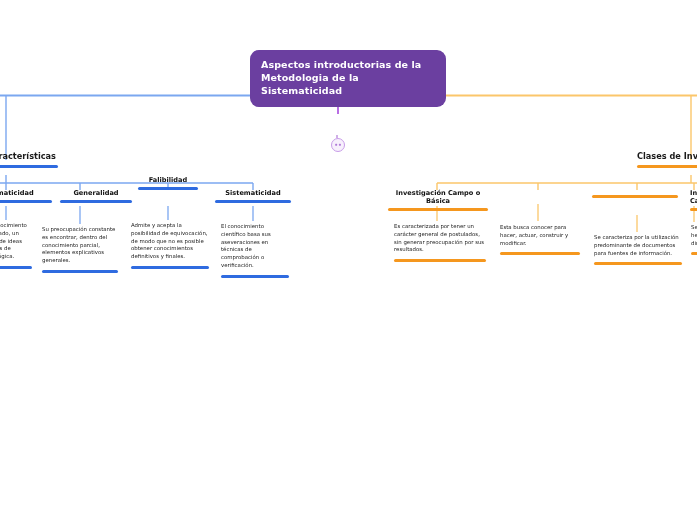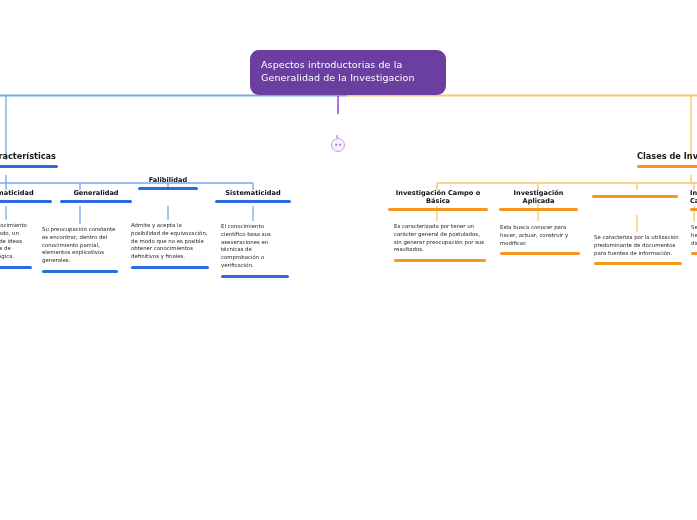--- a/index.html
+++ b/index.html
@@ -19,21 +19,21 @@
   
   .node{position:absolute;box-sizing:border-box;}
 
   .root-node{
     left:250px;top:50px;width:196px;
     background:#6B3FA0;
     border-radius:9px;
     padding:9px 11px 10px 11px;
     color:#ffffff;
     font-size:9.5px;
-    font-weight:normal;
+    font-weight:bold;
     line-height:1.35;
     letter-spacing:.1px;
   }
   .root-node .ln{display:block;}
 
   .ciencia-node{
     left:301px;top:114px;width:72px;height:21px;
     background:#9900FF;
     border-radius:6px;
     color:#ffffff;
@@ -118,21 +118,21 @@
     <path d="M 637 183 L 637 190" stroke="#FBC66A" stroke-width="1.4" fill="none"></path>
     <path d="M 694 183 L 694 190" stroke="#FBC66A" stroke-width="1.4" fill="none"></path>
     <path d="M 437 206 L 437 221" stroke="#FBC66A" stroke-width="1.3" fill="none"></path>
     <path d="M 538 204 L 538 221" stroke="#FBC66A" stroke-width="1.3" fill="none"></path>
     <path d="M 637 215 L 637 232" stroke="#FBC66A" stroke-width="1.3" fill="none"></path>
     <path d="M 694 206 L 694 222" stroke="#FBC66A" stroke-width="1.3" fill="none"></path>
   </svg>
 
   <div class="node root-node">
     <span class="ln">Aspectos introductorias de la</span>
-    <span class="ln">Generalidad de la Investigacion</span>
+    <span class="ln">Metodologia de la Sistematicidad</span>
   </div>
 
   <div class="collapse-toggle">
     <span>••</span>
   </div>
 
   <div class="branch-head" style="left:-46px;top:152px;width:104px;">
     <div class="bh-label" style="text-align:right;padding-right:2px;">Características</div>
     <div class="bar bar-blue" style="width:104px;"></div>
   </div>
@@ -173,24 +173,20 @@
 
   <div class="branch-head" style="left:637px;top:152px;width:118px;">
     <div class="bh-label">Clases de Investigación</div>
     <div class="bar bar-orange" style="width:118px;"></div>
   </div>
 
   <div class="topic" style="left:388px;top:189px;width:100px;">
     <div class="t-label center">Investigación Campo o Básica</div>
     <div class="bar bar-orange" style="width:100px;"></div>
   </div>
-  <div class="topic" style="left:499px;top:189px;width:79px;">
-    <div class="t-label center">Investigación Aplicada</div>
-    <div class="bar bar-orange" style="width:79px;"></div>
-  </div>
   <div class="topic" style="left:592px;top:191px;width:92px;">
     <div class="bar bar-orange" style="width:86px;margin-top:4px;"></div>
   </div>
   <div class="topic clipped" style="left:690px;top:189px;width:86px;">
     <div class="t-label">Investigación de Campo o Directa</div>
     <div class="bar bar-orange" style="width:86px;"></div>
   </div>
 
   <div class="leaf" style="left:394px;top:223px;width:92px;">
     <div class="l-text">Es caracterizada por tener un carácter general de postulados, sin generar preocupación por sus resultados.</div>

